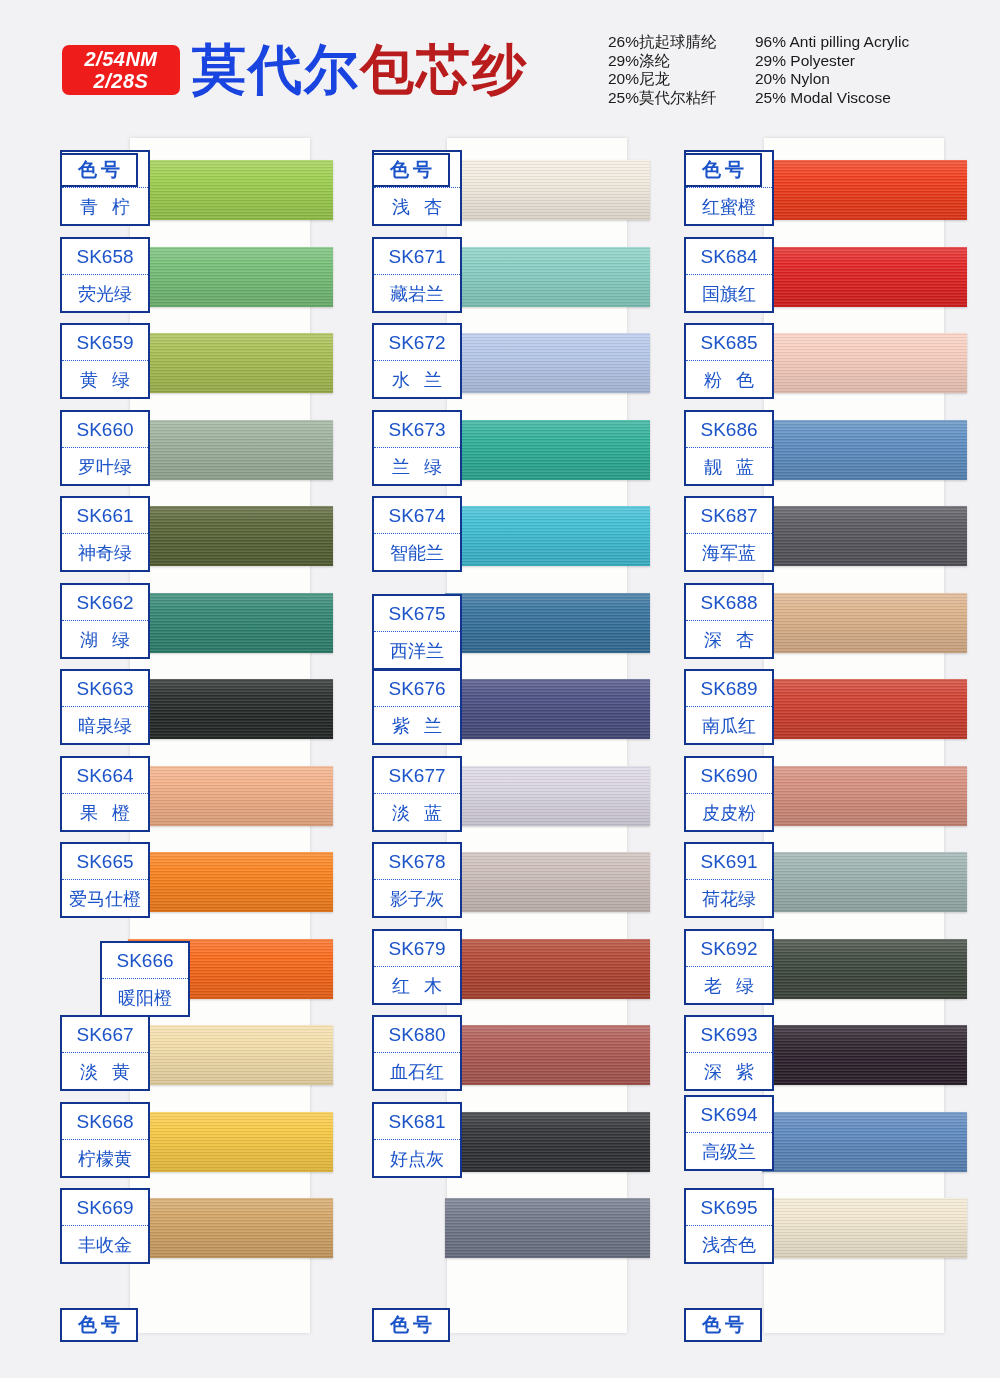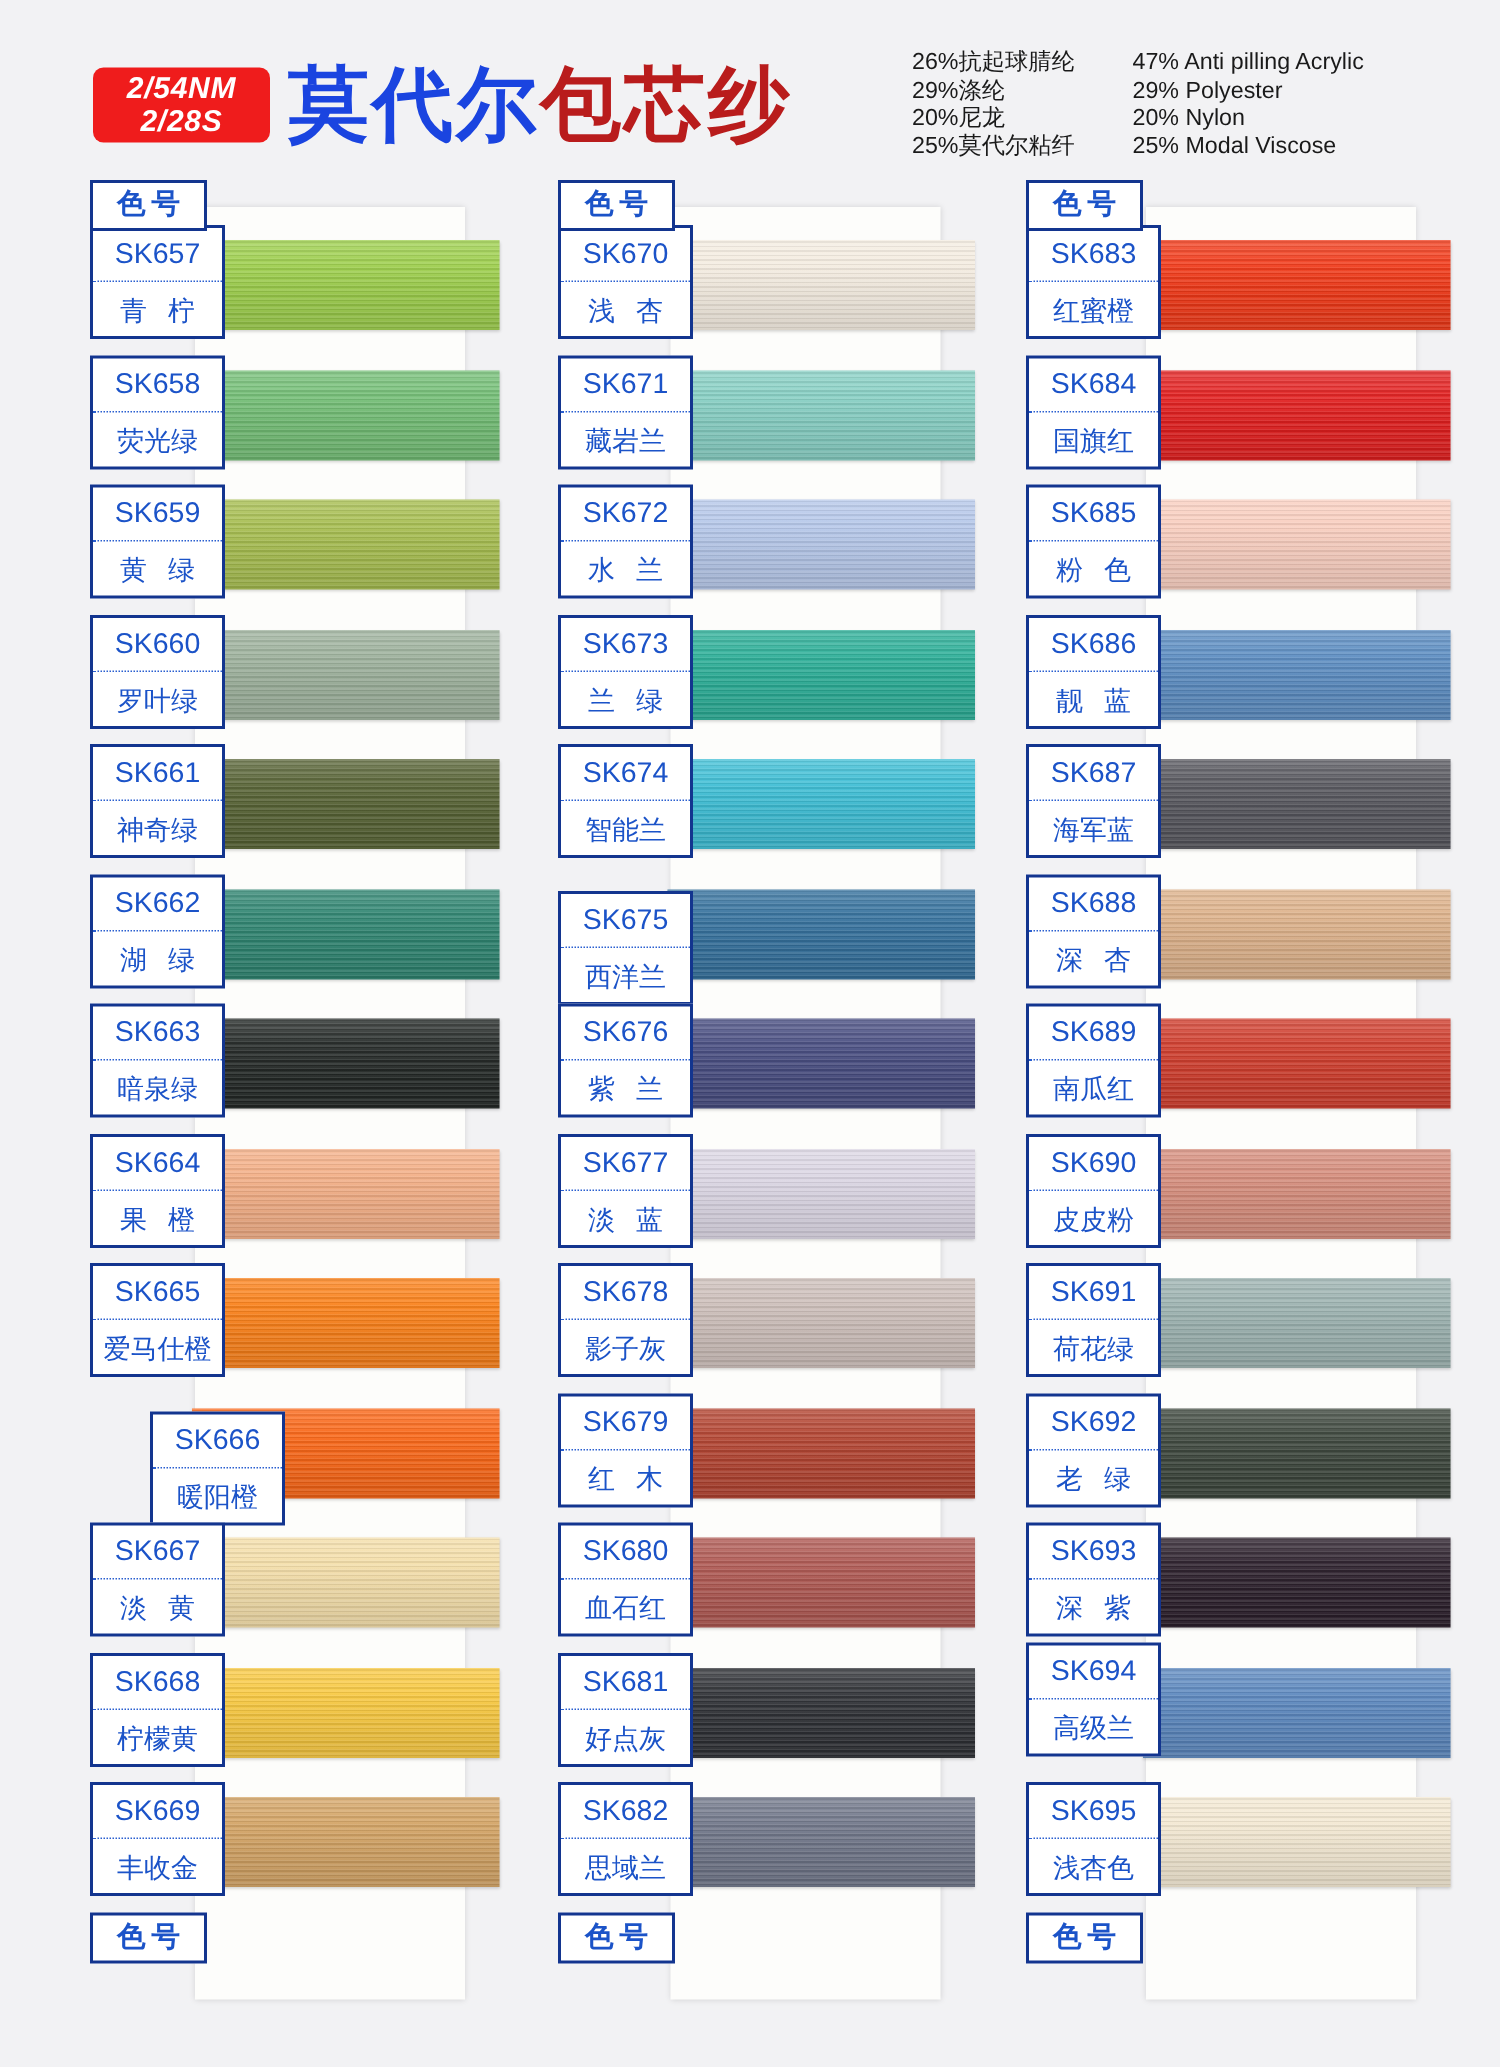--- a/index.html
+++ b/index.html
@@ -114,42 +114,42 @@
   
   .hcell{
     position:absolute;left:20px;
     width:78px;height:34px;
     background:#ffffff;
     border:2px solid #13358f;
     box-sizing:border-box;
     z-index:5;
     line-height:30px;text-align:center;
     font-size:19px;font-weight:bold;color:#1b53c8;
-    letter-spacing:4px;text-indent:4px;
+    letter-spacing:4px;text-indent:4px;margin-top:33px;
   }
 </style>
 </head>
 <body>
 
 <div class="header">
   <div class="badge">
     <span>2/54NM</span>
     <span>2/28S</span>
   </div>
   <div class="title">
     <span class="t-blue">莫代尔</span><span class="t-black">包芯纱</span>
   </div>
   <div class="comp cn">
     <div>26%抗起球腈纶</div>
     <div>29%涤纶</div>
     <div>20%尼龙</div>
     <div>25%莫代尔粘纤</div>
   </div>
   <div class="comp en">
-    <div>47% Anti pilling Acrylic</div>
+    <div>96% Anti pilling Acrylic</div>
     <div>29% Polyester</div>
     <div>20% Nylon</div>
     <div>25% Modal Viscose</div>
   </div>
 </div>
 
 <div class="board">
   <div class="column col0">
     <div class="paper"></div>
   <div class="hcell" style="top: 0px;">色号</div>
@@ -355,24 +355,20 @@
         <div class="sheen"></div>
       </div>
       <div class="cell" style="top: 981.5px;">
         <div class="code">SK681</div>
         <div class="name">好点灰</div>
       </div>
       <div class="swatch" style="top: 1078px; background: rgb(111, 117, 136);">
         <div class="threads"></div>
         <div class="sheen"></div>
       </div>
-      <div class="cell" style="top: 1068px;">
-        <div class="code">SK682</div>
-        <div class="name">思域兰</div>
-      </div>
       <div class="hcell" style="top: 1154.5px;">色号</div>
     </div>
   <div class="column col2">
     <div class="paper"></div>
   <div class="hcell" style="top: 0px;">色号</div>
       <div class="swatch" style="top: 40px; background: rgb(240, 56, 23);">
         <div class="threads"></div>
         <div class="sheen"></div>
       </div>
       <div class="cell" style="top: 30px;">

